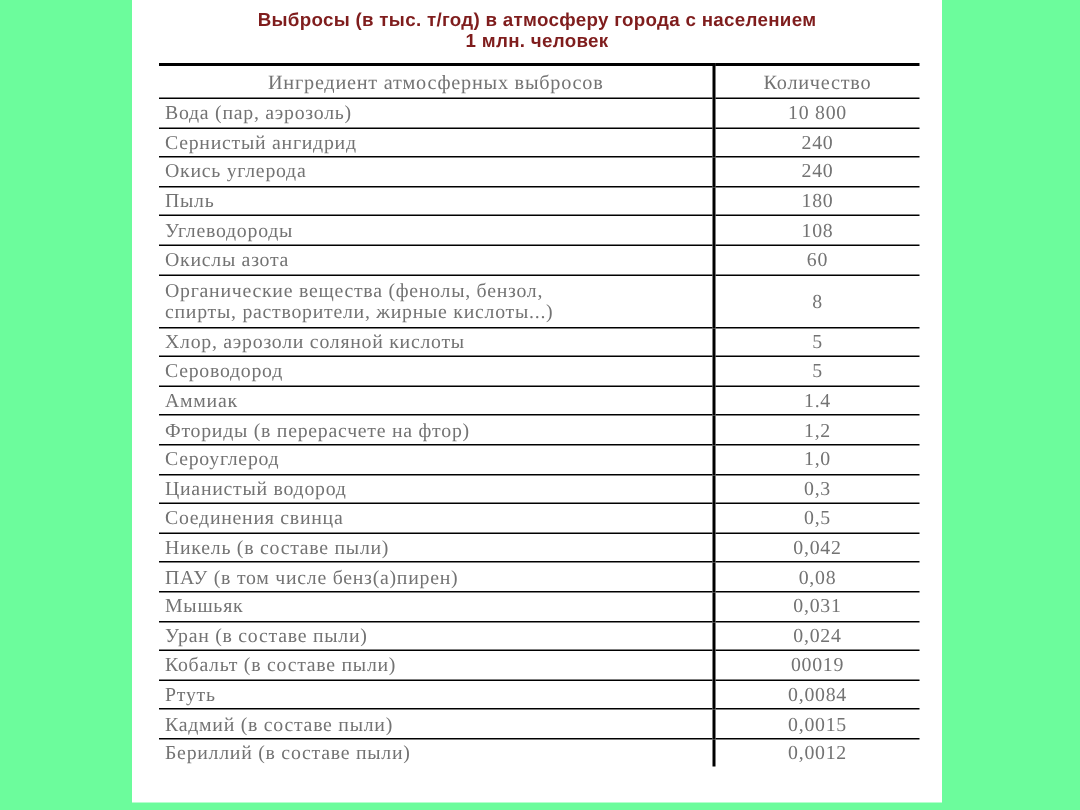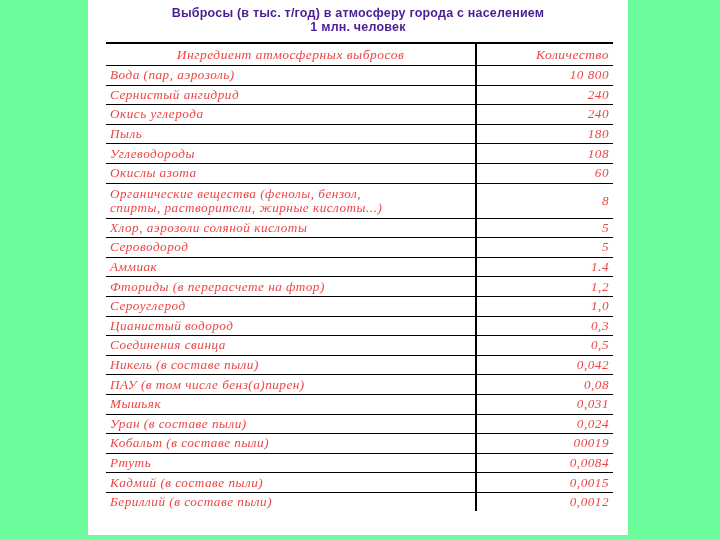--- a/index.html
+++ b/index.html
@@ -18,32 +18,31 @@
     }
     .title {
       position: absolute;
       left: 0; top: 6px;
       width: 540px;
       text-align: center;
       font-family: "Liberation Sans", sans-serif;
       font-weight: bold;
       font-size: 12.5px;
       line-height: 14px;
-      color: #4c1d95;
+      color: #7f1d1d;
       letter-spacing: 0.2px;
     }
     .title .sub { display: block; }
     table.data {
       position: absolute;
       left: 18px; top: 42px;
       width: 507px;
       border-collapse: collapse;
       font-size: 13.2px;
-      color: #ef4444;
-      font-style: italic;
+      color: #737373;
     }
     table.data th, table.data td {
       border-bottom: 1.5px solid #000;
       padding: 0 4px;
       height: 18.6px;
       line-height: 14px;
       font-weight: normal;
       letter-spacing: 0.5px;
     }
     table.data thead th {
@@ -52,21 +51,21 @@
       text-align: center;
       font-size: 13.5px;
     }
     table.data th.col-name, table.data td.name {
       text-align: left;
       border-right: 2px solid #000;
       width: 361px;
     }
     table.data thead th.col-name { text-align: center; }
     table.data th.col-qty, table.data td.qty {
-      text-align: right;
+      text-align: center;
     }
     td.name { font-weight: bold; margin-left: 16px; }
     tr.tall td { height: 34px; }
     tr.last td { border-bottom: none; }
   </style>
 </head>
 <body>
 
 <div class="page">
   <div class="title">

